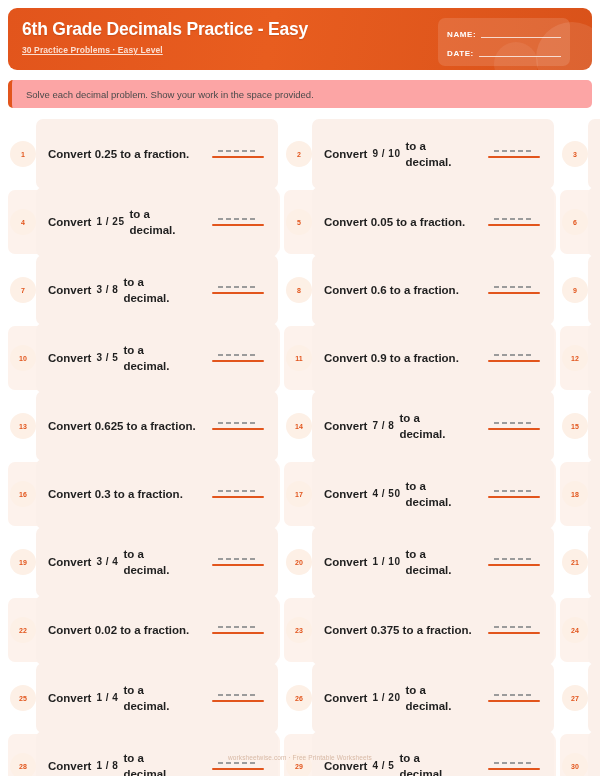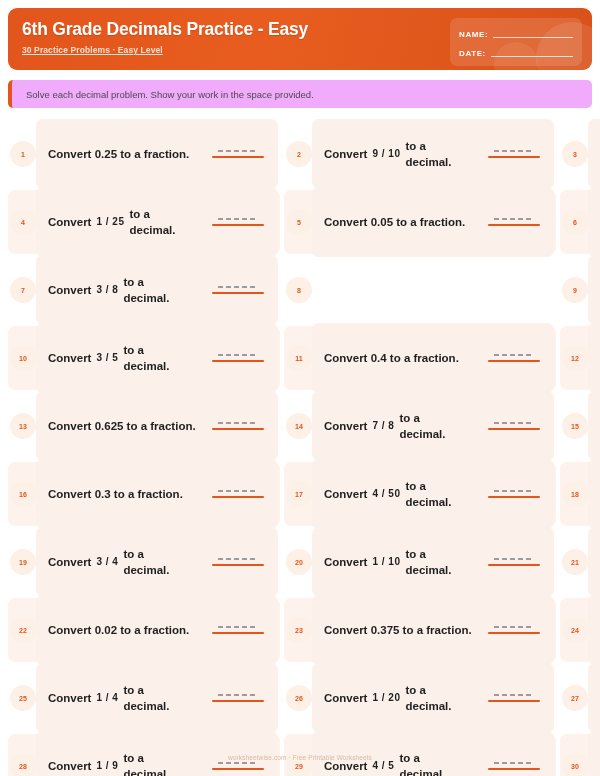--- a/index.html
+++ b/index.html
@@ -58,21 +58,21 @@
     color: #fbded0;
     font-size: 8.5px;
     font-weight: bold;
     margin-top: 6px;
     letter-spacing: 0.1px;
     text-decoration: underline;
   }
 
   .namebox {
     position: absolute;
-    right: 10px; top: 10px;
+    right: 22px; top: 10px;
     width: 132px;
     padding: 7px 9px 7px 9px;
     border-radius: 7px;
     background: rgba(255,255,255,0.13);
   }
   .namerow {
     display: flex;
     align-items: flex-end;
     gap: 5px;
     height: 15px;
@@ -91,21 +91,21 @@
     background: rgba(255,255,255,0.75);
     margin-bottom: 2px;
   }
 
   
   .instructions {
     margin: 10px 8px 0 8px;
     height: 28px;
     display: flex;
     align-items: center;
-    background: #f0abfc;
+    background: #fca5a5;
     border-left: 4px solid #e2551c;
     border-radius: 5px;
     padding-left: 14px;
   }
   .instructions-text {
     font-size: 9.5px;
     color: #4a4a4a;
   }
 
   
@@ -313,20 +313,27 @@
             <span class="tail">to a decimal.</span>
           </div>
           <div class="answer">
             <div class="dash"></div>
             <div class="solid"></div>
           </div>
         </div>
       </div>
       <div class="cell">
         <div class="badge">8</div>
+        <div class="card">
+          <div class="qtext plain">Convert 0.6 to a fraction.</div>
+          <div class="answer">
+            <div class="dash"></div>
+            <div class="solid"></div>
+          </div>
+        </div>
       </div>
       <div class="cell">
         <div class="badge">9</div>
         <div class="card"></div>
       </div>
       <div class="cell shaded">
         <div class="badge">10</div>
         <div class="card">
           <div class="qtext">
             <span class="lead">Convert</span>
@@ -335,21 +342,21 @@
           </div>
           <div class="answer">
             <div class="dash"></div>
             <div class="solid"></div>
           </div>
         </div>
       </div>
       <div class="cell shaded">
         <div class="badge">11</div>
         <div class="card">
-          <div class="qtext plain">Convert 0.4 to a fraction.</div>
+          <div class="qtext plain">Convert 0.9 to a fraction.</div>
           <div class="answer">
             <div class="dash"></div>
             <div class="solid"></div>
           </div>
         </div>
       </div>
       <div class="cell shaded">
         <div class="badge">12</div>
         <div class="card"></div>
       </div>
@@ -495,21 +502,21 @@
       </div>
       <div class="cell">
         <div class="badge">27</div>
         <div class="card"></div>
       </div>
       <div class="cell shaded">
         <div class="badge">28</div>
         <div class="card">
           <div class="qtext">
             <span class="lead">Convert</span>
-            <span class="frac">1 / 9</span>
+            <span class="frac">1 / 8</span>
             <span class="tail">to a decimal.</span>
           </div>
           <div class="answer">
             <div class="dash"></div>
             <div class="solid"></div>
           </div>
         </div>
       </div>
       <div class="cell shaded">
         <div class="badge">29</div>

